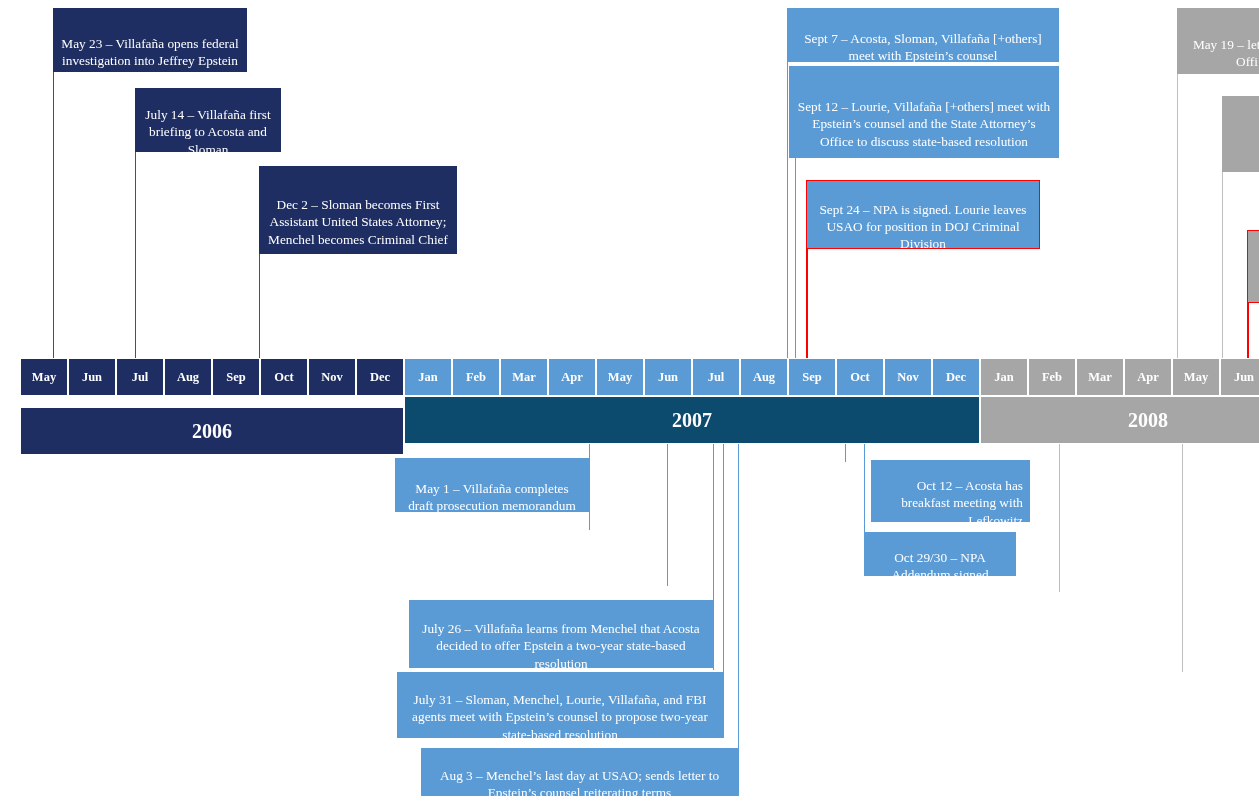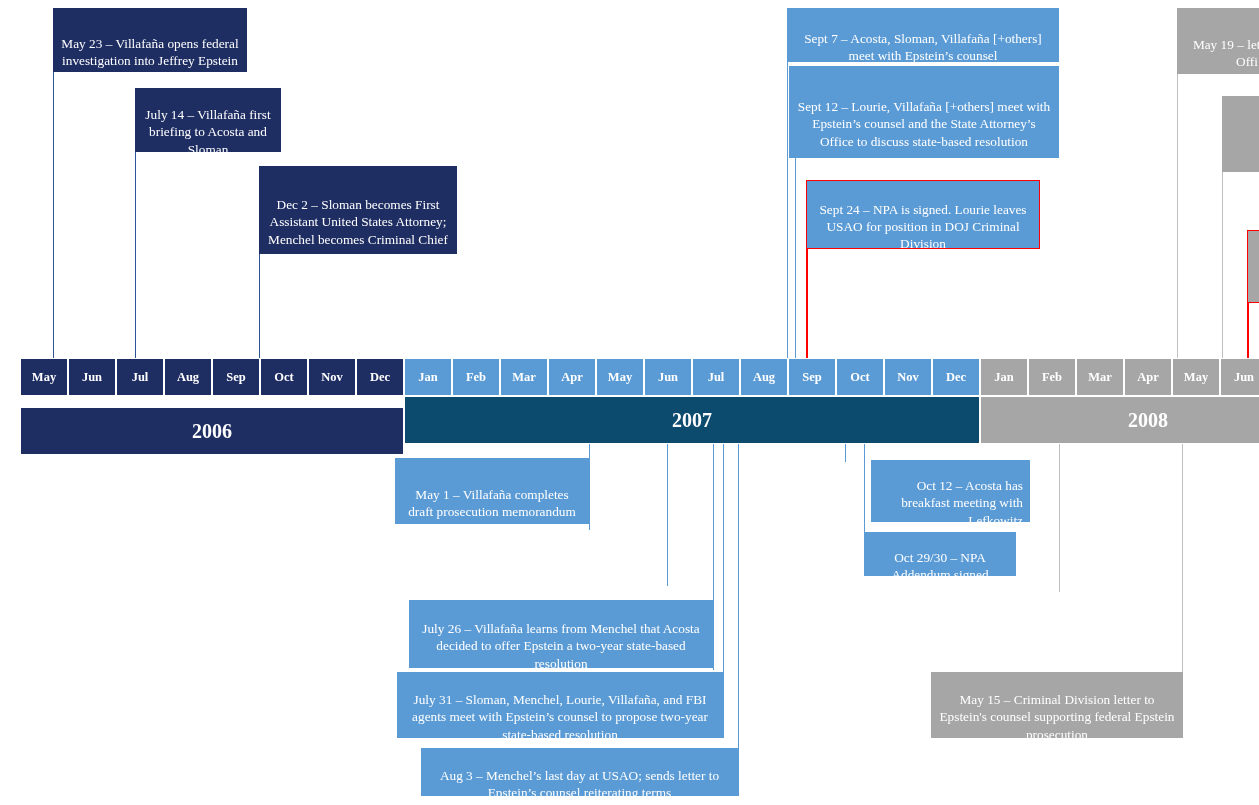--- a/index.html
+++ b/index.html
@@ -147,21 +147,21 @@
   <div class="conn blue" style="left:667px;top:444px;height:142px;"></div>
   <div class="conn blue" style="left:713px;top:444px;height:226px;"></div>
   <div class="conn blue" style="left:723px;top:444px;height:294px;"></div>
   <div class="conn blue" style="left:738px;top:444px;height:352px;"></div>
 
   <div class="conn blue" style="left:845px;top:444px;height:18px;"></div>
   <div class="conn blue" style="left:864px;top:444px;height:88px;"></div>
   <div class="conn gray" style="left:1059px;top:444px;height:148px;"></div>
   <div class="conn gray" style="left:1182px;top:444px;height:228px;"></div>
 
-  <div class="box blue" style="left:395px;top:458px;width:194px;height:66px;">
+  <div class="box blue" style="left:395px;top:458px;width:194px;height:54px;">
     <span>May 1 – Villafaña completes draft prosecution memorandum</span>
   </div>
 
 
   <div class="box blue" style="left:409px;top:600px;width:304px;height:68px;">
     <span>July 26 – Villafaña learns from Menchel that Acosta decided to offer Epstein a two-year state-based resolution</span>
   </div>
 
   <div class="box blue" style="left:397px;top:672px;width:326px;height:66px;">
     <span>July 31 – Sloman, Menchel, Lourie, Villafaña, and FBI agents meet with Epstein’s counsel to propose two-year state-based resolution</span>
@@ -173,17 +173,14 @@
 
   <div class="box blue" style="left:871px;top:460px;width:159px;height:62px;text-align:right;">
     <span>Oct 12 – Acosta has breakfast meeting with Lefkowitz</span>
   </div>
 
   <div class="box blue" style="left:864px;top:532px;width:152px;height:44px;">
     <span>Oct 29/30 – NPA Addendum signed</span>
   </div>
 
 
-  <div class="box gray" style="left:931px;top:672px;width:252px;height:66px;">
-    <span>May 15 – Criminal Division letter to Epstein's counsel supporting federal Epstein prosecution</span>
-  </div>
 
 </div>
 
 </body></html>

